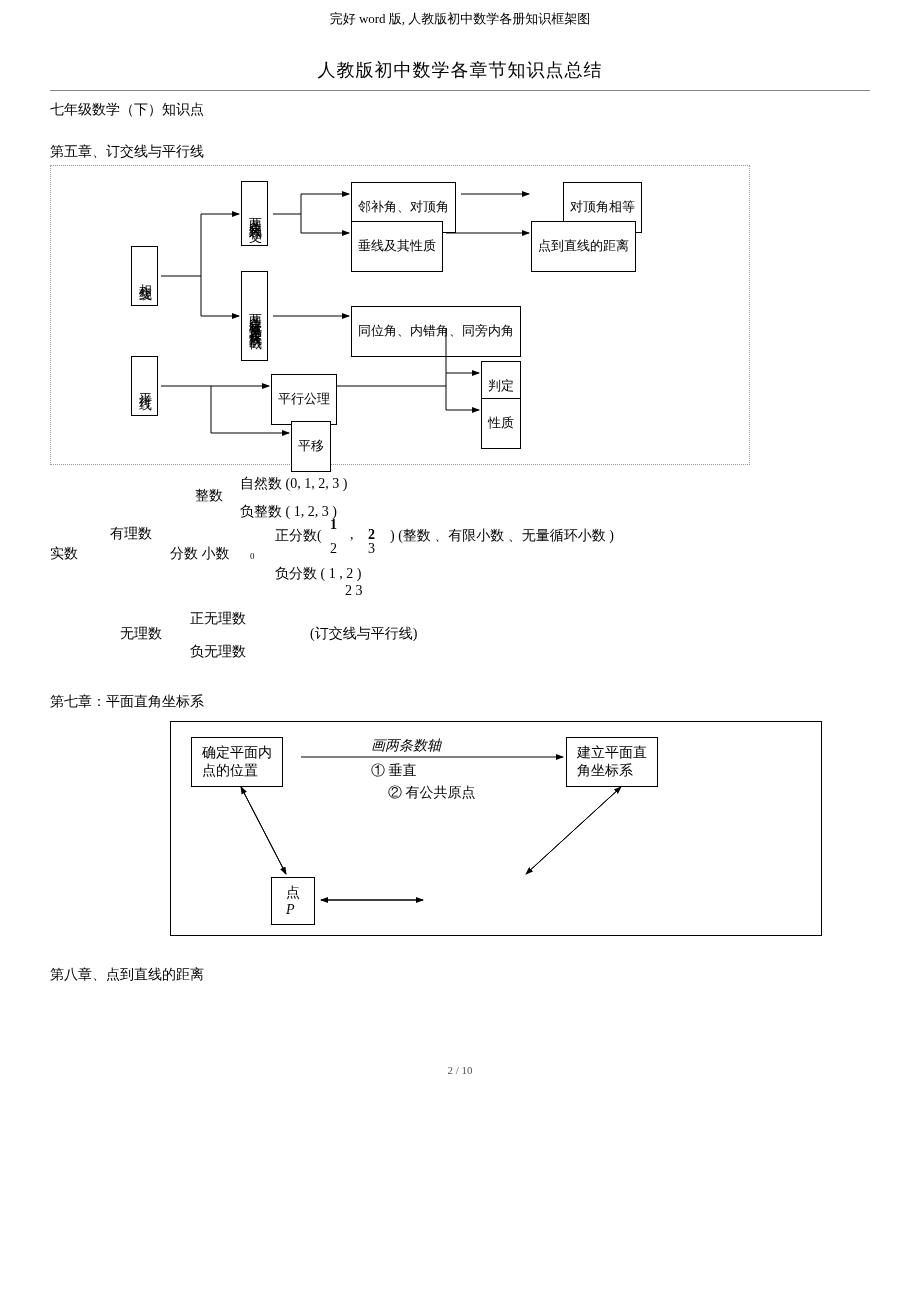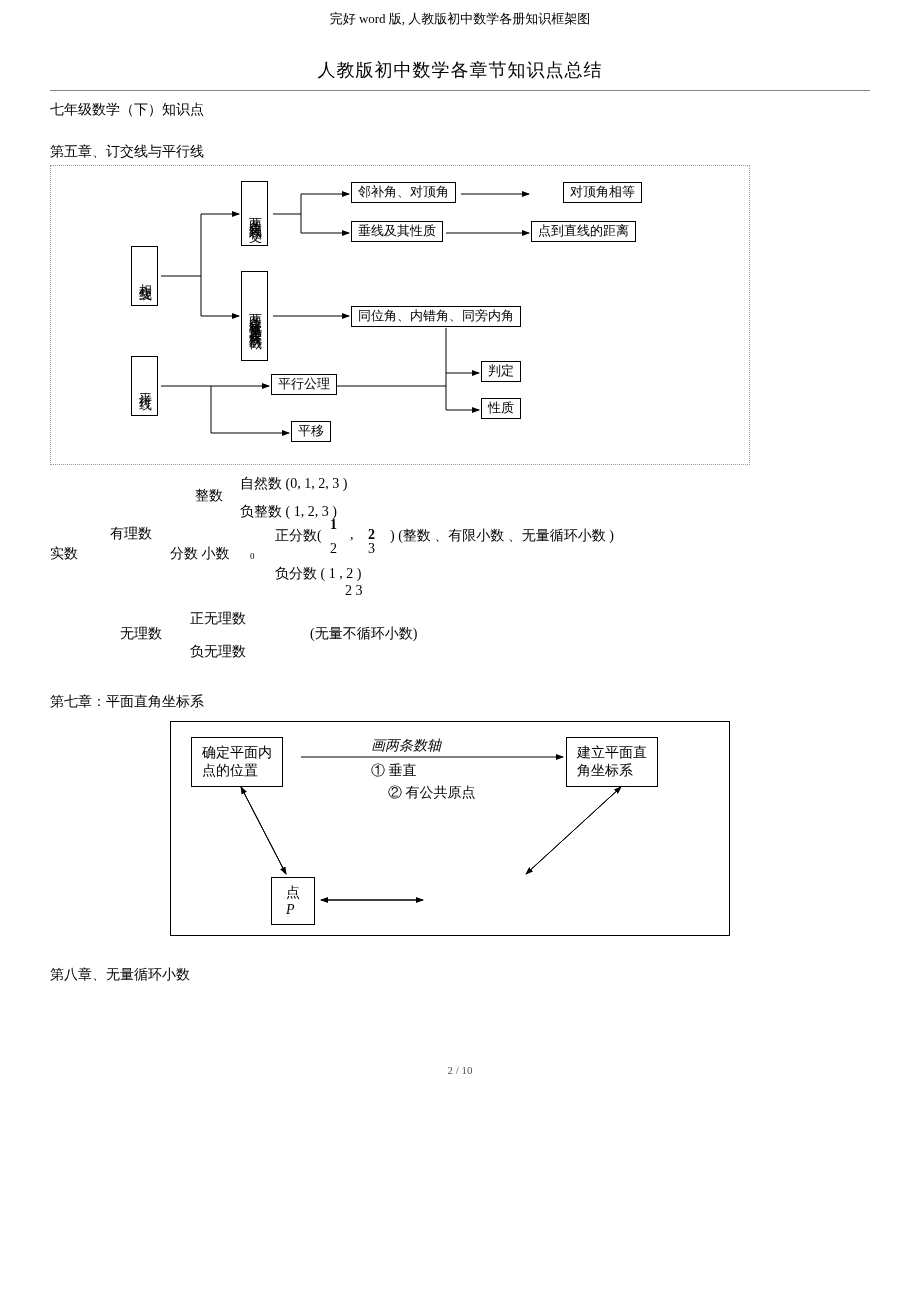--- a/index.html
+++ b/index.html
@@ -21,37 +21,37 @@
   .diagram5 {
     border: 1px dotted #999;
     width: 700px;
     height: 300px;
     position: relative;
     margin-bottom: 10px;
   }
   .box {
     position: absolute;
     border: 1px solid #000;
-    padding: 1px 6px;
+    padding: 16px 6px;
     font-size: 13px;
     background: #fff;
     text-align: center;
     line-height: 1.3;
   }
   .vbox {
     writing-mode: vertical-rl;
     text-orientation: upright;
     letter-spacing: 2px;
     padding: 6px 4px;
   }
   .ch6 { position: relative; height: 210px; width: 820px; font-size: 14px; }
   .t { position: absolute; }
   .diagram7 {
     border: 1px solid #000;
-    width: 560px;
+    width: 652px;
     height: 215px;
     position: relative;
     margin: 10px 0 10px 120px;
   }
   .d7box {
     position: absolute; border: 1px solid #000; padding: 6px 10px;
     font-family: "KaiTi","STKaiti",serif; font-size: 14px; background:#fff;
   }
   .italic { font-style: italic; }
   .page-footer { position: absolute; right: 50px; font-size: 13px; }
@@ -136,21 +136,21 @@
     <span class="t" style="left:300px; top:52px;"> ,  </span>
     <span class="t" style="left:318px; top:52px; font-weight:bold;">2</span>
     <span class="t" style="left:318px; top:66px;">3</span>
     <span class="t" style="left:340px; top:52px;">) (整数 、有限小数 、无量循环小数 )</span>
 
     <span class="t" style="left:225px; top:90px;">负分数 (  1 ,   2     )</span>
     <span class="t" style="left:295px; top:108px;">2       3</span>
 
     <span class="t" style="left:140px; top:135px;">正无理数</span>
     <span class="t" style="left:140px; top:168px;">负无理数</span>
-    <span class="t" style="left:260px; top:150px;">(无量不循环小数)</span>
+    <span class="t" style="left:260px; top:150px;">(订交线与平行线)</span>
   </div>
 
   <div class="chapter">第七章：平面直角坐标系</div>
   <div class="diagram7">
     <div class="d7box" style="left:20px; top:15px; white-space:pre;">确定平面内
 点的位置</div>
     <div class="t" style="position:absolute; left:200px; top:15px; font-family:Liberation Serif, serif; font-style:italic;">画两条数轴</div>
     <div class="t" style="position:absolute; left:200px; top:40px; font-family:'KaiTi','STKaiti',serif;">① 垂直</div>
     <div class="t" style="position:absolute; left:217px; top:62px; font-family:'KaiTi','STKaiti',serif;">② 有公共原点</div>
     <div class="d7box" style="left:395px; top:15px; white-space:pre;">建立平面直
@@ -170,17 +170,17 @@
       <line x1="130" y1="35" x2="392" y2="35" stroke="#000" stroke-width="1" marker-end="url(#ah2)"></line>
       <line x1="70" y1="65" x2="115" y2="152" stroke="#000" stroke-width="1" marker-end="url(#ah2)"></line>
       <line x1="115" y1="152" x2="70" y2="65" stroke="#000" stroke-width="1" marker-end="url(#ah2)"></line>
       <line x1="450" y1="65" x2="355" y2="152" stroke="#000" stroke-width="1" marker-end="url(#ah2)"></line>
       <line x1="355" y1="152" x2="450" y2="65" stroke="#000" stroke-width="1" marker-end="url(#ah2)"></line>
       <line x1="150" y1="178" x2="252" y2="178" stroke="#000" stroke-width="1" marker-end="url(#ah2)"></line>
       <line x1="252" y1="178" x2="150" y2="178" stroke="#000" stroke-width="1" marker-end="url(#ah2)"></line>
     </svg>
   </div>
 
-  <div class="chapter" style="margin-top:30px;">第八章、无量循环小数</div>
+  <div class="chapter" style="margin-top:30px;">第八章、点到直线的距离</div>
 
   <div class="page-footer" style="margin-top:160px;">- 2 -</div>
   <div class="page-counter">2 / 10</div>
 </div>
 
 </body></html>

